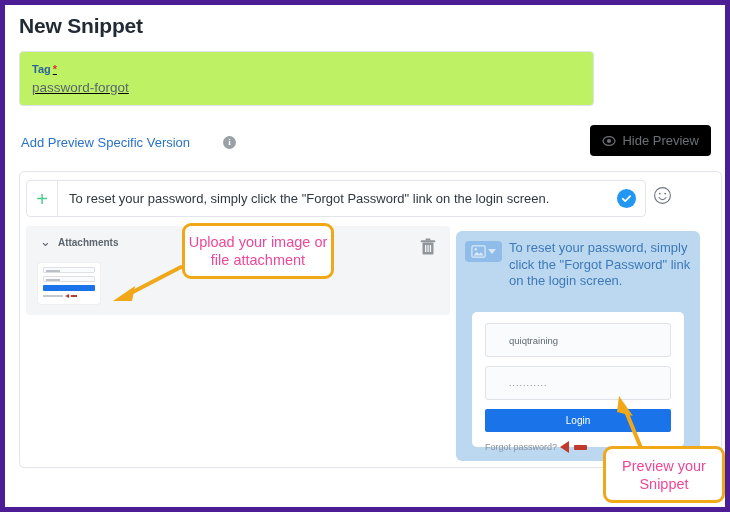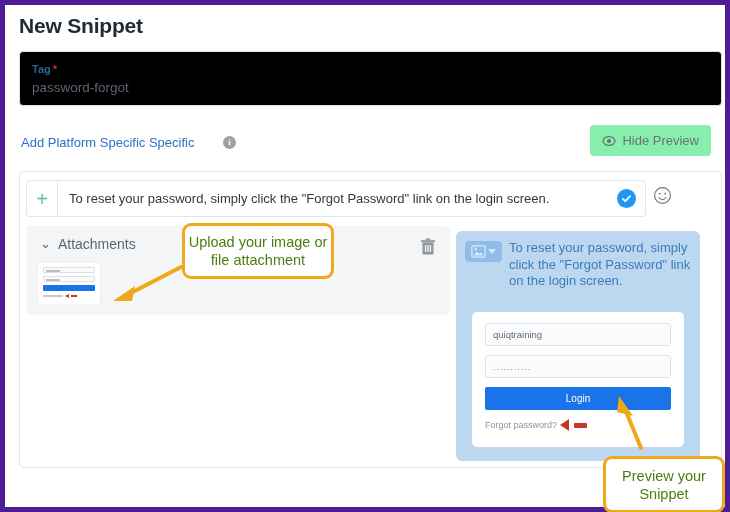--- a/index.html
+++ b/index.html
@@ -26,22 +26,22 @@
     font-size: 21px;
     font-weight: bold;
     color: #222b33;
     letter-spacing: -0.2px;
   }
 
   
   .tag-field {
     position: absolute;
     left: 14px; top: 46px;
-    width: 703px; height: 55px;
-    background: #000000;
+    width: 575px; height: 55px;
+    background: #bef264;
     border: 1px solid #dfe3e8;
     border-radius: 4px;
     padding: 7px 12px;
     text-decoration: underline;
   }
   .tag-label {
     font-size: 11px;
     font-weight: bold;
     color: #2a6496;
     display: inline-block;
@@ -77,21 +77,21 @@
     font-weight: bold;
     font-family: "Liberation Serif", serif;
     text-align: center;
     line-height: 13px;
   }
   .hide-preview-btn {
     position: absolute;
     right: 14px; top: 120px;
     height: 31px;
     padding: 0 12px;
-    background: #86efac;
+    background: #000000;
     border: none;
     border-radius: 4px;
     color: #6b7177;
     font-size: 13px;
     font-family: "Liberation Sans", sans-serif;
     display: flex;
     align-items: center;
     gap: 6px;
     cursor: pointer;
   }
@@ -164,22 +164,22 @@
     display: flex; align-items: center; gap: 7px;
     cursor: pointer;
   }
   .chev {
     color: #5c6670;
     font-size: 13px;
     line-height: 1;
     transform: translateY(-1px);
   }
   .att-title {
-    font-size: 14px;
-    font-weight: normal;
+    font-size: 10px;
+    font-weight: bold;
     color: #5c6670;
   }
   .trash-btn {
     position: absolute;
     right: 14px; top: 12px;
     cursor: pointer;
   }
   .trash-btn svg { display: block; }
 
   
@@ -266,26 +266,26 @@
   }
   .login-card {
     position: absolute;
     left: 16px; top: 81px;
     width: 212px; height: 135px;
     background: #fff;
     border-radius: 5px;
     padding: 11px 13px;
   }
   .lg-input {
-    height: 23px;
+    height: 34px;
     border: 1px solid #dfe2e6;
     background: #fafbfc;
     border-radius: 3px;
     display: flex; align-items: center;
-    padding-left: 7px;
+    padding-left: 23px;
     font-size: 9.5px;
     color: #5e6a75;
     margin-bottom: 9px;
     text-align: right;
   }
   .lg-dots {
     letter-spacing: 1px;
     font-size: 9px;
     color: #7b868f;
   }
@@ -319,38 +319,37 @@
     background: #c0392b;
     border-radius: 1px;
   }
 
   
   .callout {
     position: absolute;
     background: #fff;
     border: 3px solid #f0a818;
     border-radius: 9px;
-    color: #4d7c0f;
+    color: #ec4899;
     text-align: center;
     display: flex;
     align-items: center;
     justify-content: center;
     line-height: 18px;
     z-index: 20;
   }
   .callout-upload {
     left: 177px; top: 218px;
     width: 152px; height: 56px;
     font-size: 14.5px;
   }
   .callout-preview {
     left: 598px; top: 441px;
     width: 122px; height: 57px;
     font-size: 14.5px;
-    margin-top: 10px;
   }
   .annot-svg {
     position: absolute;
     left: 0; top: 0;
     width: 730px; height: 512px;
     pointer-events: none;
     z-index: 15;
   }
 </style>
 </head>
@@ -358,21 +357,21 @@
 
 <div class="page-frame">
 
   <div class="page-title">New Snippet</div>
 
   <div class="tag-field">
     <span class="tag-label">Tag</span><span class="tag-required">*</span>
     <div class="tag-value" placeholder="Enter tag">password-forgot</div>
   </div>
 
-  <div class="platform-link">Add Platform Specific Specific</div>
+  <div class="platform-link">Add Preview Specific Version</div>
   <div class="info-icon">i</div>
 
   <button class="hide-preview-btn">
     <span>
       <svg class="eye-icon" viewBox="0 0 16 16">
         <path d="M8 3C4.5 3 1.7 5.4 1 8c.7 2.6 3.5 5 7 5s6.3-2.4 7-5c-.7-2.6-3.5-5-7-5z" fill="none" stroke="#6b7177" stroke-width="1.3"></path>
         <circle cx="8" cy="8" r="2.4" fill="#6b7177"></circle>
       </svg>
     </span>
     <span>Hide Preview</span>

